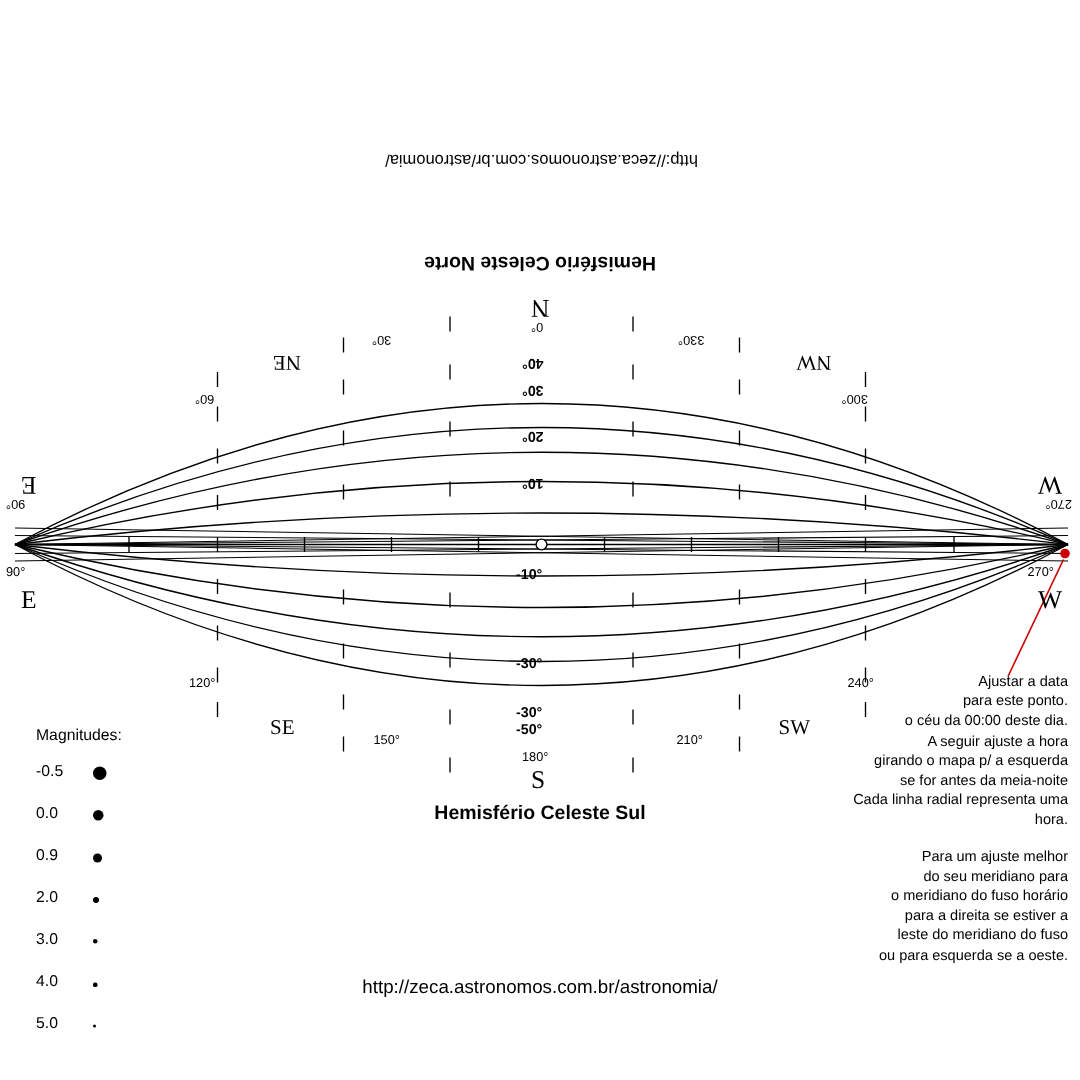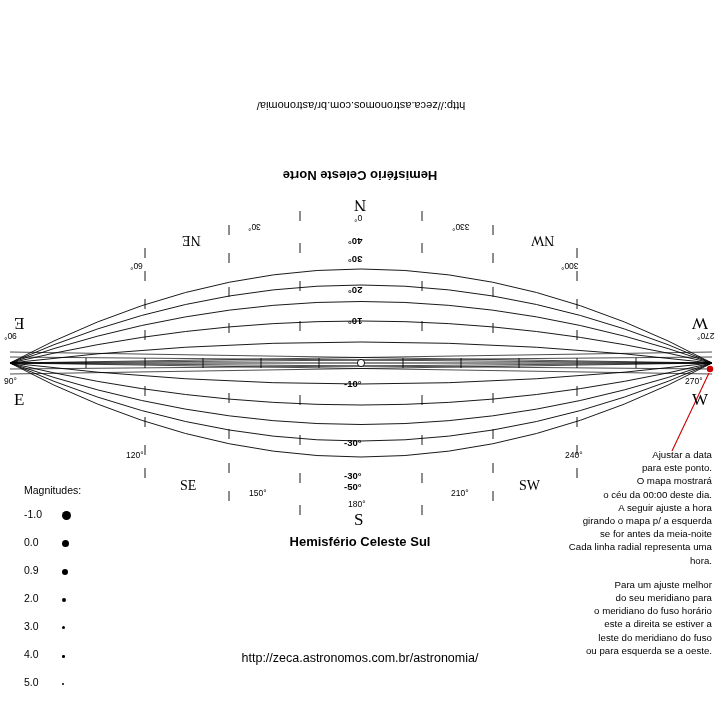--- a/index.html
+++ b/index.html
@@ -291,21 +291,21 @@
   <div class="abs dec-label" style="left:344px;top:470px">-30°</div>
   <div class="abs dec-label" style="left:344px;top:481px">-50°</div>
 
   <div class="abs nowrap" id="title-south">Hemisfério Celeste Sul</div>
 
   <div class="abs nowrap" id="url-bottom">http://zeca.astronomos.com.br/astronomia/</div>
 
   <div class="abs" id="mag-title">Magnitudes:</div>
   <div class="abs" id="mag-legend" style="left:24px;top:508px;width:80px;height:200px">
     <div class="mag-row" style="top:0px;width:80px;height:16px">
-      <span class="mag-val">-1.0</span>
+      <span class="mag-val">-0.5</span>
       <span class="mag-dot" style="top:3px;width:9px;height:9px"></span>
     </div>
     <div class="mag-row" style="top:28px;width:80px;height:16px">
       <span class="mag-val">0.0</span>
       <span class="mag-dot" style="top:4px;width:7px;height:7px"></span>
     </div>
     <div class="mag-row" style="top:56px;width:80px;height:16px">
       <span class="mag-val">0.9</span>
       <span class="mag-dot" style="top:5px;width:6px;height:6px"></span>
     </div>
@@ -323,28 +323,27 @@
     </div>
     <div class="mag-row" style="top:168px;width:80px;height:16px">
       <span class="mag-val">5.0</span>
       <span class="mag-dot" style="top:7px;width:2px;height:2px"></span>
     </div>
   </div>
 
   <div id="notes">
     <p>Ajustar a data</p>
     <p>para este ponto.</p>
-    <p>O mapa mostrará</p>
     <p>o céu da 00:00 deste dia.</p>
     <p>A seguir ajuste a hora</p>
     <p>girando o mapa p/ a esquerda</p>
     <p>se for antes da meia-noite</p>
     <p>Cada linha radial representa uma hora.</p>
     <div class="gap"></div>
     <p>Para um ajuste melhor</p>
     <p>do seu meridiano para</p>
     <p>o meridiano do fuso horário</p>
-    <p>este a direita se estiver a</p>
+    <p>para a direita se estiver a</p>
     <p>leste do meridiano do fuso</p>
     <p>ou para esquerda se a oeste.</p>
   </div>
 
 </div>
 
 </body></html>

